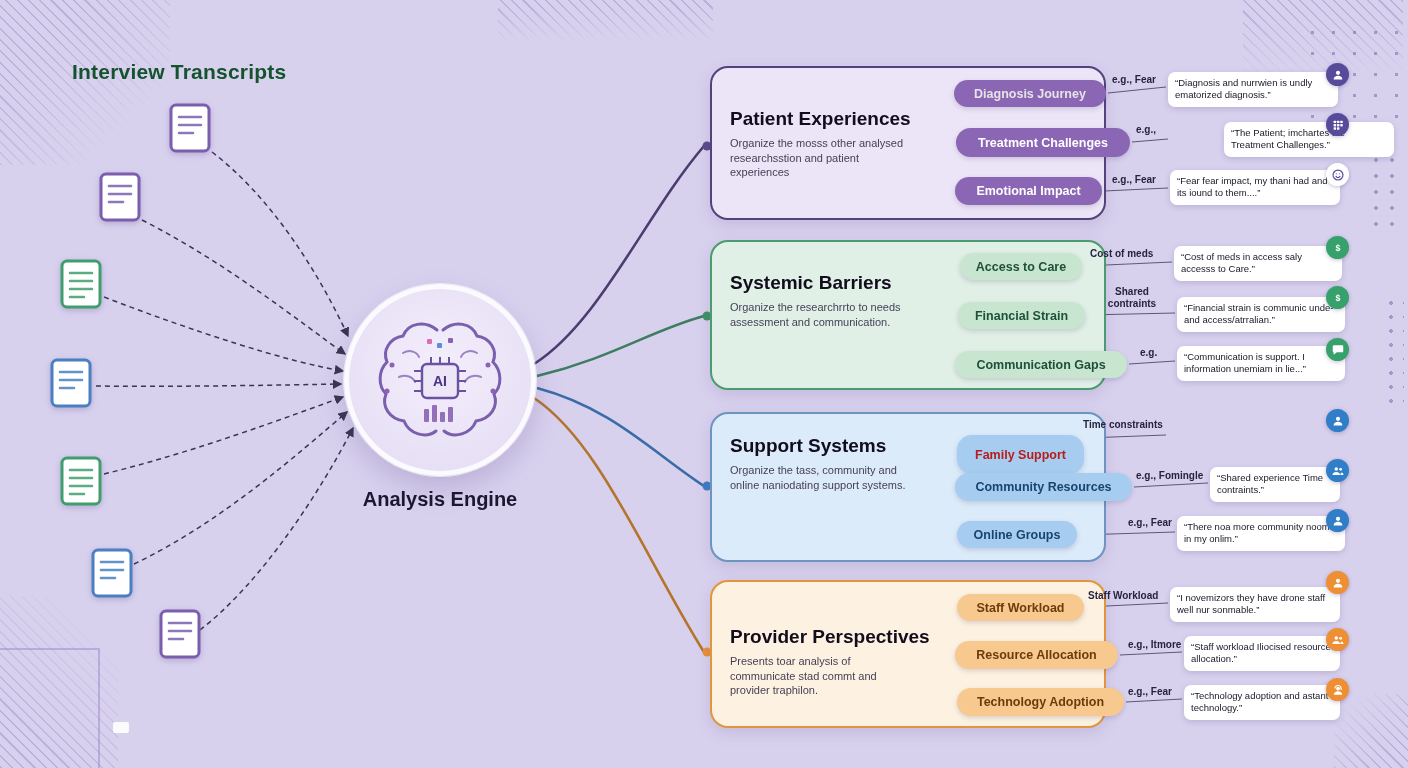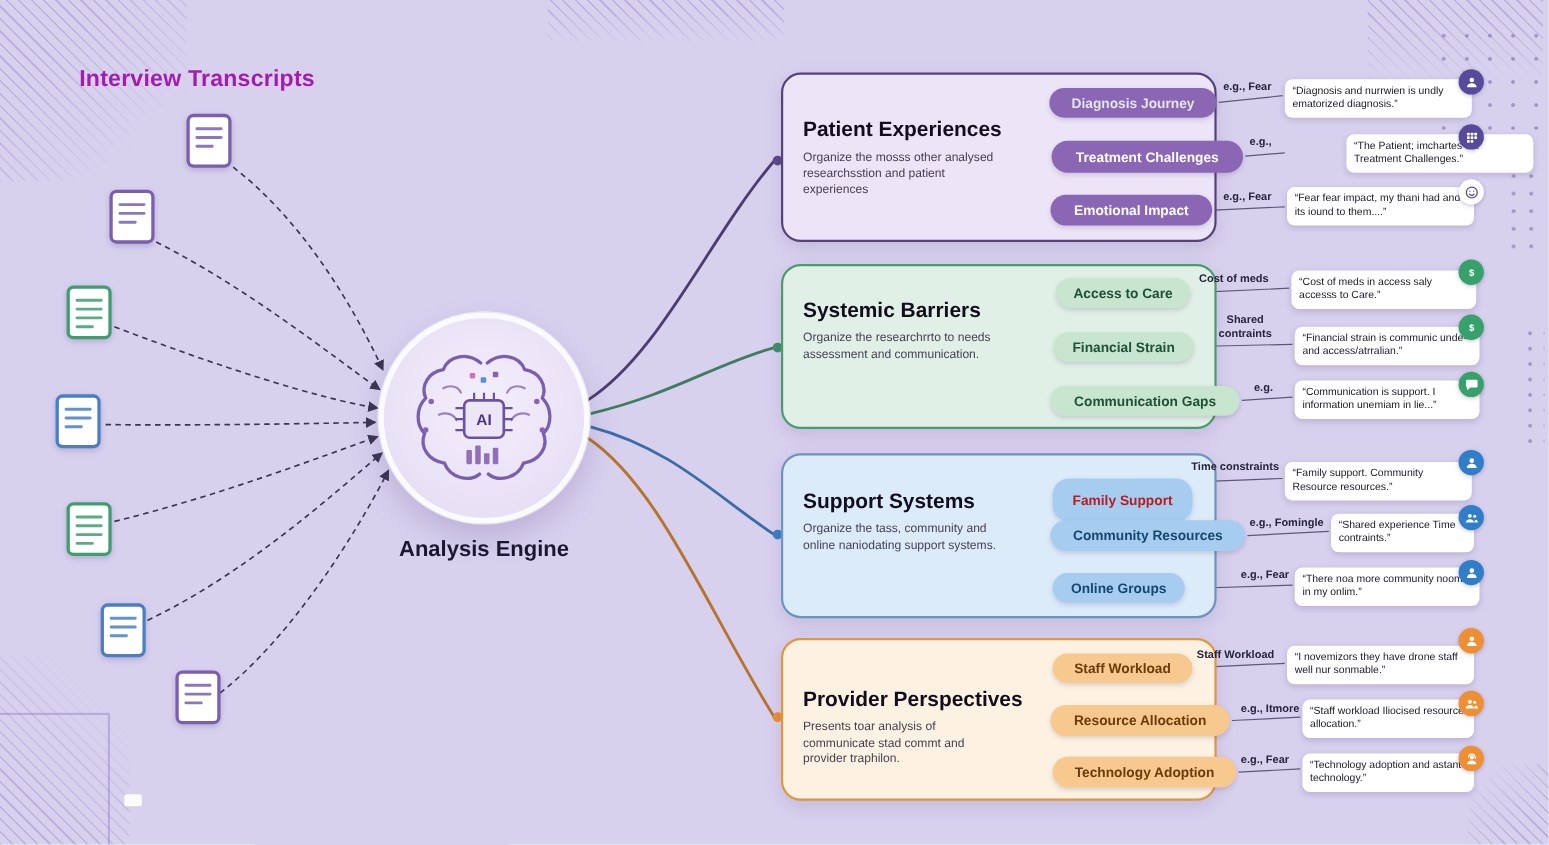--- a/index.html
+++ b/index.html
@@ -1,20 +1,20 @@
 <!DOCTYPE html>
 <html><head>
 <meta charset="utf-8">
 <style>
   * { margin:0; padding:0; box-sizing:border-box; }
   body { font-family:"Liberation Sans", sans-serif; }
   #app { position:relative; width:1408px; height:768px; overflow:hidden; background:#d8d1ee; }
   .overlay { position:absolute; inset:0; width:1408px; height:768px; pointer-events:none; }
 
-  .title-left { position:absolute; left:72px; top:60px; font-size:21px; font-weight:700; color:#a21caf; letter-spacing:.2px; }
+  .title-left { position:absolute; left:72px; top:60px; font-size:21px; font-weight:700; color:#14532d; letter-spacing:.2px; }
 
   .doc { position:absolute; width:44px; height:52px; filter:drop-shadow(0 2px 3px rgba(70,50,120,.25)); }
 
   .engine-circle { position:absolute; left:344px; top:284px; width:192px; height:192px; border-radius:50%;
     background:radial-gradient(circle at 50% 42%, #f3eefb 0%, #e8e1f6 70%, #e2daf3 100%);
     border:5px solid #fbfaff;
     box-shadow:0 0 0 1px rgba(255,255,255,.6), 0 12px 28px rgba(80,60,130,.22);
     display:flex; align-items:center; justify-content:center; }
   .engine-caption { position:absolute; left:330px; top:486px; width:220px; text-align:center;
     font-size:20px; font-weight:700; color:#1c1731; line-height:1.32; }
@@ -288,31 +288,30 @@
       <svg viewBox="0 0 24 24">
         <text x="12" y="17.5" text-anchor="middle" font-size="15" font-weight="bold" fill="currentColor">$</text>
       </svg>
     </div>
   <div class="avatar" style="left: 1326px; top: 338px; background-color: rgb(54, 161, 107); color: rgb(255, 255, 255);">
       <svg viewBox="0 0 24 24">
         <path d="M5 4h14a2 2 0 0 1 2 2v8a2 2 0 0 1-2 2H10l-5.5 4V16H5a2 2 0 0 1-2-2V6a2 2 0 0 1 2-2z" fill="currentColor"></path>
       </svg>
     </div>
 
-  <div class="theme-box" style="left: 710px; top: 412px; width: 396px; height: 150px; padding-top: 32px; background-color: rgb(220, 235, 250); border-color: rgb(107, 148, 191);">
+  <div class="theme-box" style="left: 710px; top: 412px; width: 396px; height: 150px; padding-top: 21px; background-color: rgb(220, 235, 250); border-color: rgb(107, 148, 191);">
     <div class="theme-title">Support Systems</div>
     <div class="theme-desc">Organize the tass, community and online naniodating support systems.</div>
   </div>
   <div class="pill" style="left: 957px; top: 425px; width: 127px; height: 39px; background-color: rgb(166, 205, 240); color: #b91c1c; margin-top: 10px;">Family Support</div>
   <div class="pill" style="left: 955px; top: 473px; width: 177px; height: 28px; background-color: rgb(166, 205, 240); color: rgb(23, 69, 110);">Community Resources</div>
   <div class="pill" style="left: 957px; top: 521px; width: 120px; height: 27px; background-color: rgb(166, 205, 240); color: rgb(23, 69, 110);">Online Groups</div>
   <div class="ex" style="left:1083px;top:419px">Time constraints</div>
   <div class="ex" style="left:1136px;top:470px">e.g., Fomingle</div>
   <div class="ex" style="left:1128px;top:517px">e.g., Fear</div>
-  <div class="quote" style="left:1168px;top:420px;width:170px">“Family support. Community Resource resources.”</div>
   <div class="quote" style="left:1210px;top:467px;width:130px">“Shared experience Time contraints.”</div>
   <div class="quote" style="left:1177px;top:516px;width:168px">“There noa more community nooms in my onlim.”</div>
   <div class="avatar" style="left: 1326px; top: 409px; background-color: rgb(47, 126, 199); color: rgb(255, 255, 255);">
       <svg viewBox="0 0 24 24">
         <circle cx="12" cy="8.2" r="3.6" fill="currentColor"></circle>
         <path d="M4.5 19.5c0-4 3.4-6.3 7.5-6.3s7.5 2.3 7.5 6.3z" fill="currentColor"></path>
       </svg>
     </div>
   <div class="avatar" style="left: 1326px; top: 459px; background-color: rgb(47, 126, 199); color: rgb(255, 255, 255);">
       <svg viewBox="0 0 24 24">

